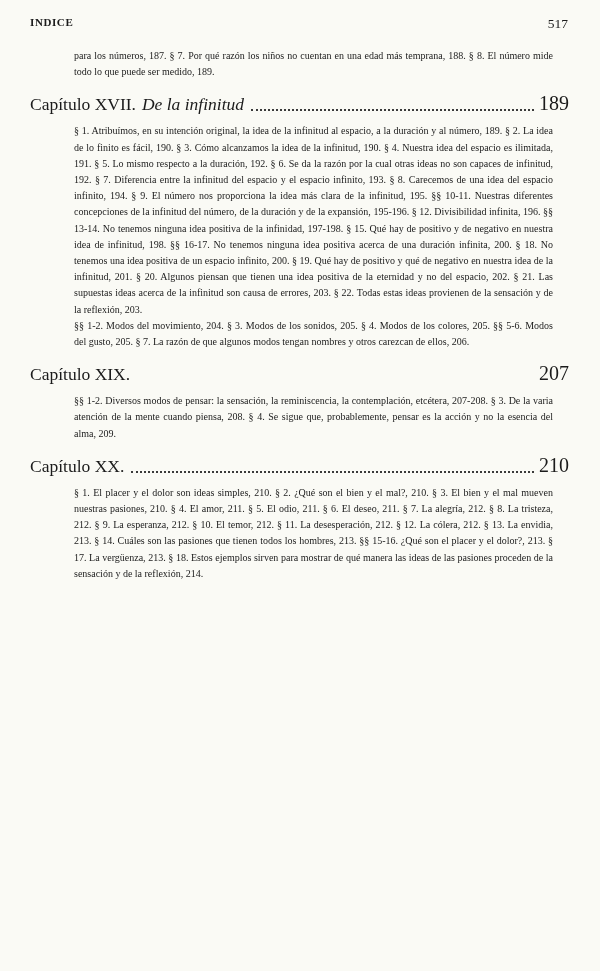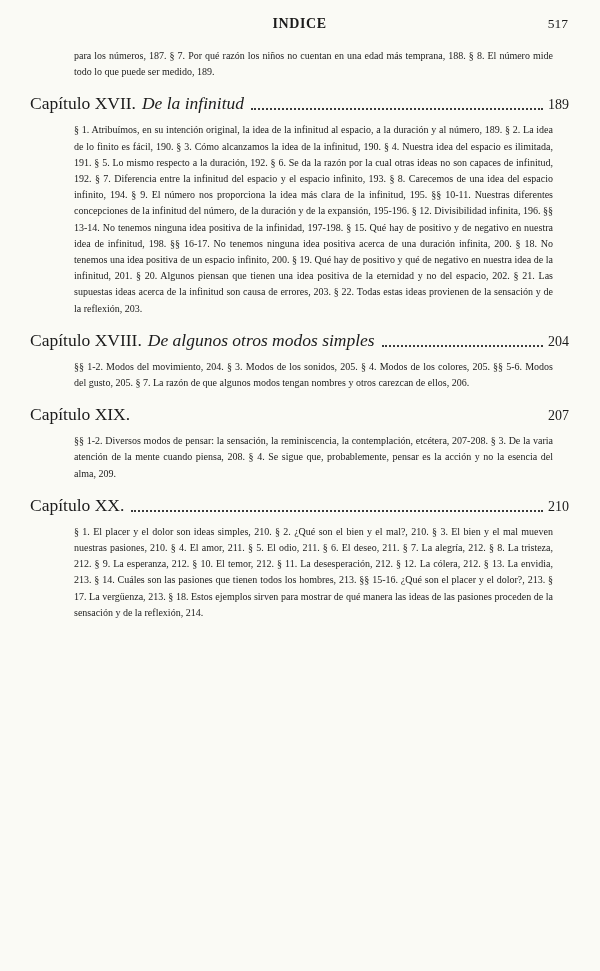--- a/index.html
+++ b/index.html
@@ -9,23 +9,23 @@
     background: #fafaf5;
     font-family: "Liberation Serif", serif;
     color: #1b1b1b;
     overflow: hidden;
   }
   .page { padding: 16px 31px 0 30px; }
 
   .running-head { position: relative; height: 20px; margin-bottom: 12px; }
   .head-title {
     position: absolute; left: 0; right: 0;
-    text-align: center;
+    text-align: left;
     font-weight: bold;
-    font-size: 14px;
+    font-size: 11px;
     letter-spacing: 0.6px;
   }
   .head-page {
     position: absolute; right: 1px; top: 0;
     font-size: 13.5px;
   }
 
   .toc-paragraph {
     margin: 0 16px 0 44px;
     font-size: 10px;
@@ -44,21 +44,21 @@
   }
   .ch-label { white-space: nowrap; }
   .ch-title { font-style: italic; white-space: nowrap; margin-left: 6px; }
   .leader {
     flex: 1;
     margin: 0 5px 4px 7px;
     border-bottom: 2px dotted #3a3a3a;
     min-width: 8px;
   }
   .leader.blank { border-bottom: none; min-width: 14px; }
-  .ch-page { font-size: 14px; line-height: 1; margin-bottom: 2px; white-space: nowrap; }
+  .ch-page { font-size: 20px; line-height: 1; margin-bottom: 2px; white-space: nowrap; }
 </style>
 </head>
 <body>
 
 <div class="page">
 
   <div class="running-head">
     <div class="head-title">INDICE</div>
     <div class="head-page">517</div>
   </div>
@@ -66,26 +66,20 @@
   <p class="toc-paragraph intro">para los números, 187. § 7. Por qué razón los niños no cuentan en una edad más temprana, 188. § 8. El número mide todo lo que puede ser medido, 189.</p>
 
   <div class="chapter-heading">
     <span class="ch-label">Capítulo XVII.</span>
     <span class="ch-title">De la infinitud</span>
     <span class="leader"></span>
     <span class="ch-page">189</span>
   </div>
   <p class="toc-paragraph">§ 1. Atribuímos, en su intención original, la idea de la infinitud al espacio, a la duración y al número, 189. § 2. La idea de lo finito es fácil, 190. § 3. Cómo alcanzamos la idea de la infinitud, 190. § 4. Nuestra idea del espacio es ilimitada, 191. § 5. Lo mismo respecto a la duración, 192. § 6. Se da la razón por la cual otras ideas no son capaces de infinitud, 192. § 7. Diferencia entre la infinitud del espacio y el espacio infinito, 193. § 8. Carecemos de una idea del espacio infinito, 194. § 9. El número nos proporciona la idea más clara de la infinitud, 195. §§ 10-11. Nuestras diferentes concepciones de la infinitud del número, de la duración y de la expansión, 195-196. § 12. Divisibilidad infinita, 196. §§ 13-14. No tenemos ninguna idea positiva de la infinidad, 197-198. § 15. Qué hay de positivo y de negativo en nuestra idea de infinitud, 198. §§ 16-17. No tenemos ninguna idea positiva acerca de una duración infinita, 200. § 18. No tenemos una idea positiva de un espacio infinito, 200. § 19. Qué hay de positivo y qué de negativo en nuestra idea de la infinitud, 201. § 20. Algunos piensan que tienen una idea positiva de la eternidad y no del espacio, 202. § 21. Las supuestas ideas acerca de la infinitud son causa de errores, 203. § 22. Todas estas ideas provienen de la sensación y de la reflexión, 203.</p>
 
-  <div class="chapter-heading">
-    <span class="ch-label">Capítulo XVIII.</span>
-    <span class="ch-title">De algunos otros modos simples</span>
-    <span class="leader"></span>
-    <span class="ch-page">204</span>
-  </div>
   <p class="toc-paragraph">§§ 1-2. Modos del movimiento, 204. § 3. Modos de los sonidos, 205. § 4. Modos de los colores, 205. §§ 5-6. Modos del gusto, 205. § 7. La razón de que algunos modos tengan nombres y otros carezcan de ellos, 206.</p>
 
   <div class="chapter-heading">
     <span class="ch-label">Capítulo XIX.</span>
     <span class="leader blank"></span>
     <span class="ch-page">207</span>
   </div>
   <p class="toc-paragraph">§§ 1-2. Diversos modos de pensar: la sensación, la reminiscencia, la contemplación, etcétera, 207-208. § 3. De la varia atención de la mente cuando piensa, 208. § 4. Se sigue que, probablemente, pensar es la acción y no la esencia del alma, 209.</p>
 
   <div class="chapter-heading">

